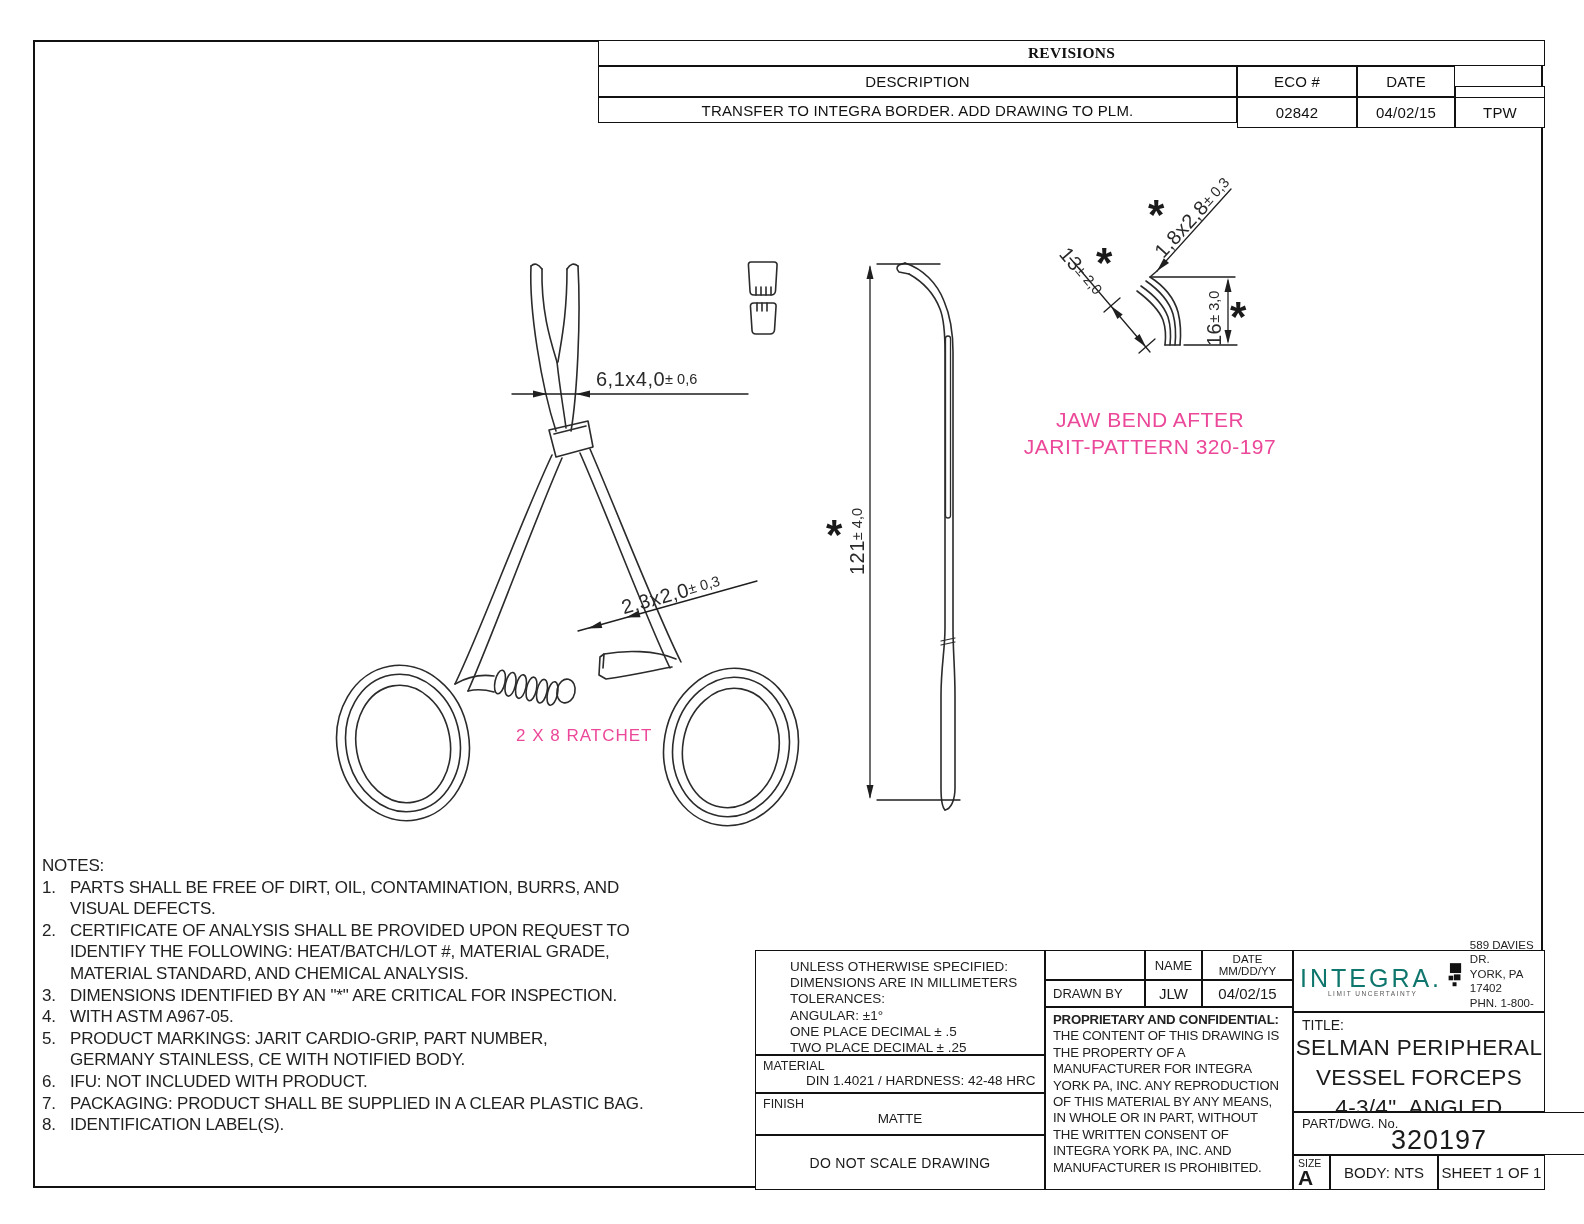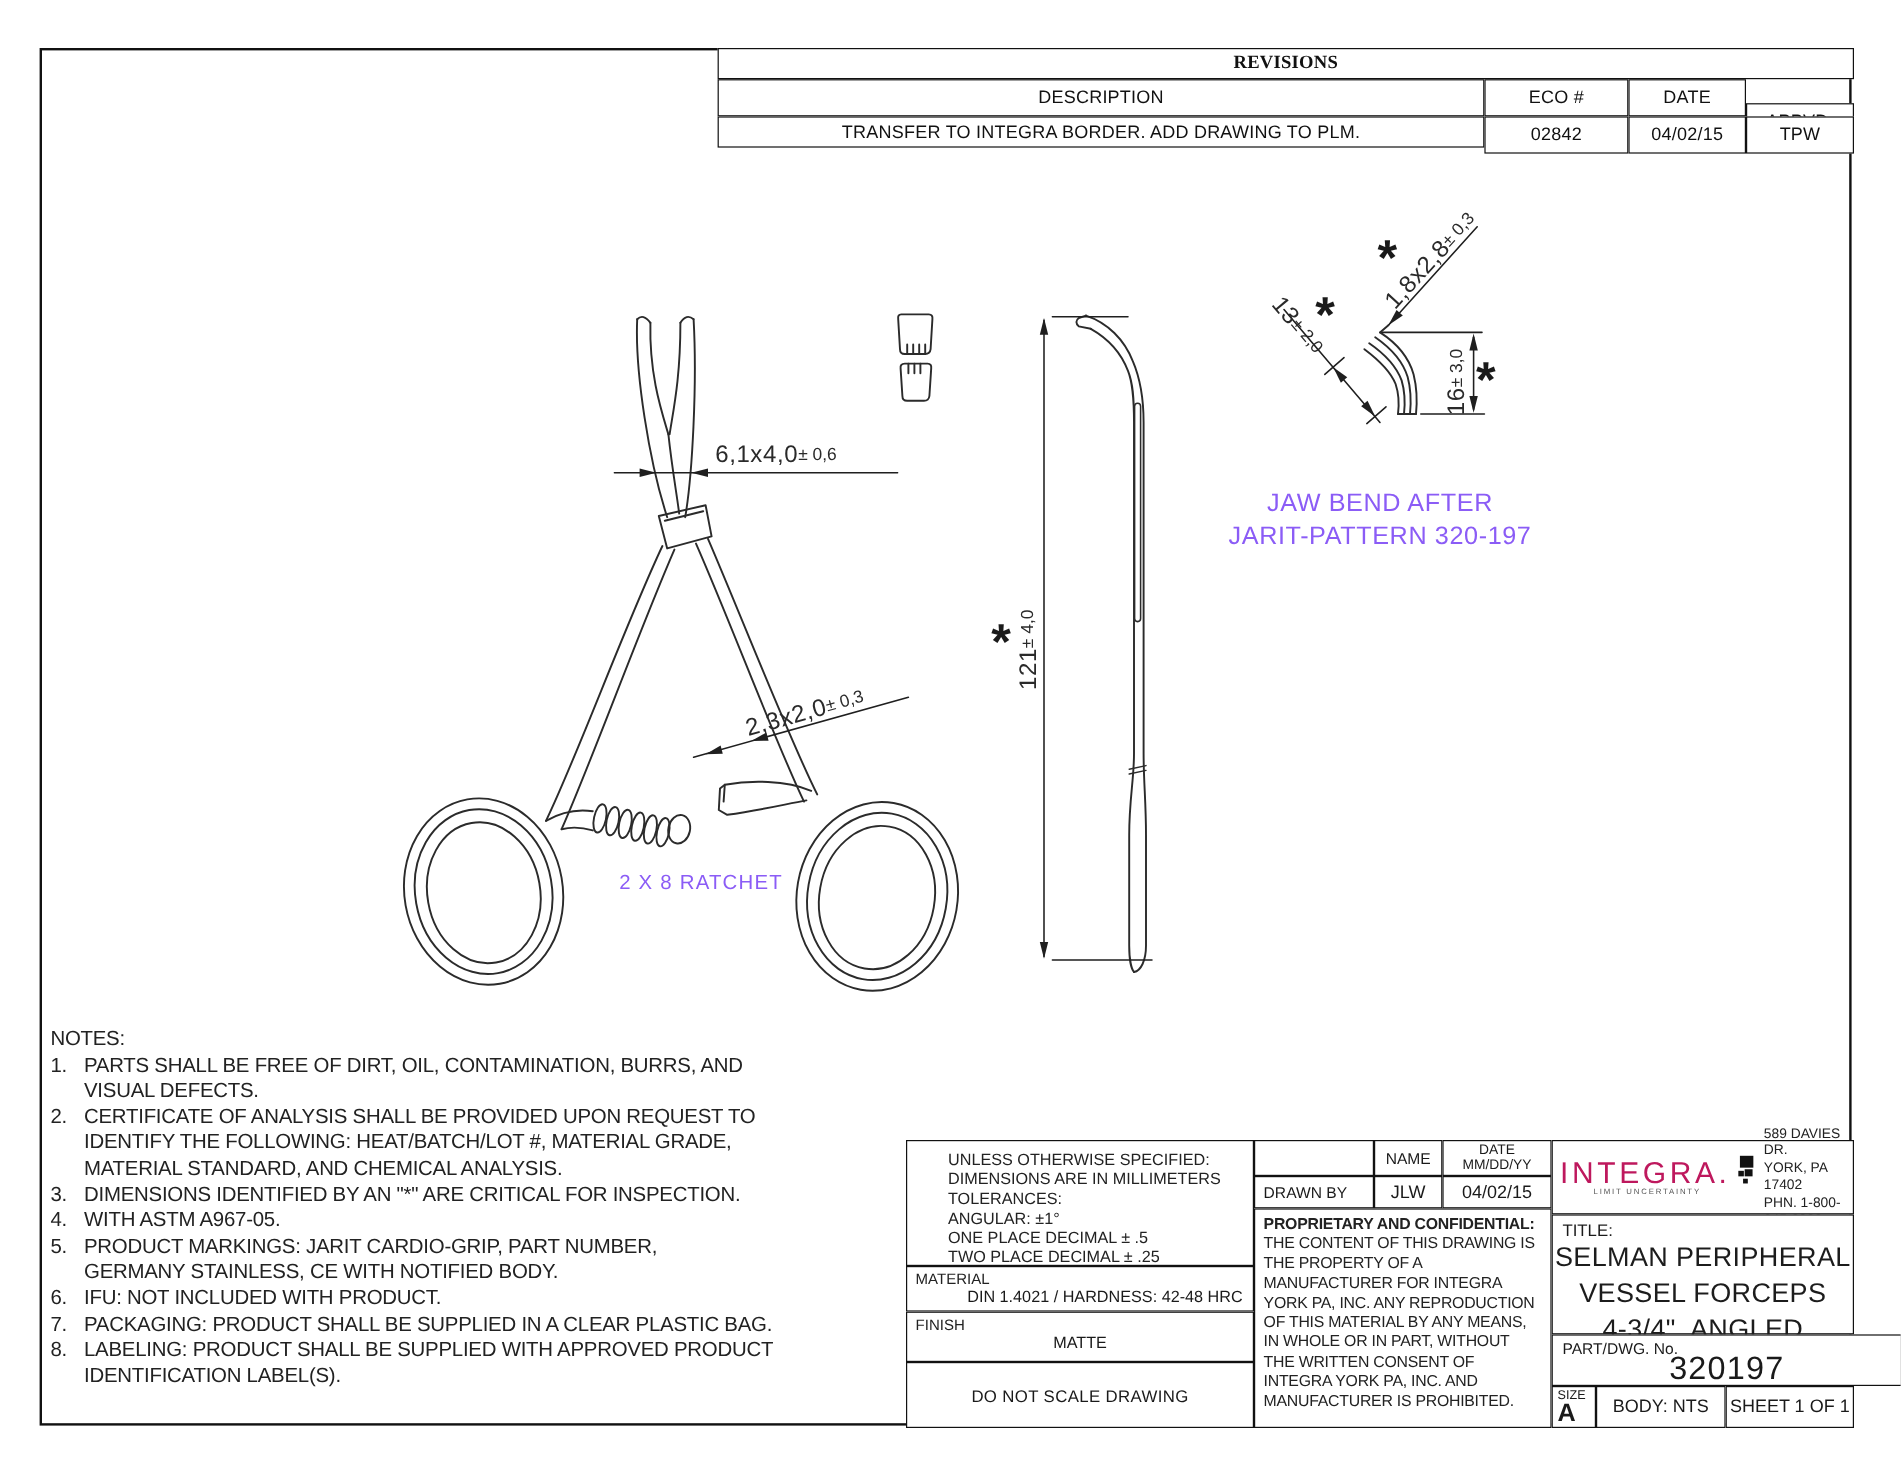--- a/index.html
+++ b/index.html
@@ -18,21 +18,21 @@
   .note .num{width:28px;flex:0 0 28px;}
   .note .txt{flex:1;}
   .tb-label{font-size:12.5px;color:#222;padding:3px 0 0 7px;}
   .tol{font-size:13.5px;line-height:16.2px;color:#222;padding:8px 0 0 34px;}
   .prop{font-size:13.2px;line-height:16.4px;color:#222;padding:4px 6px 0 7px;letter-spacing:-0.2px;}
   .ctr{display:flex;align-items:center;justify-content:center;text-align:center;}
   
   .dim{position:absolute;white-space:nowrap;color:#2a2a2a;font-size:20px;letter-spacing:.5px;transform-origin:0 0;}
   .dim .tol-sm{font-size:14.5px;position:relative;top:-2px;letter-spacing:0;}
   .ast{position:absolute;font-size:42px;font-weight:bold;color:#1a1a1a;line-height:1;}
-  .note-label{position:absolute;color:#8b5cf6;}
+  .note-label{position:absolute;color:#ec4899;}
   svg{position:absolute;left:0;top:0;}
 </style>
 </head>
 <body>
 
 <div id="sheet">
 
   <div class="abs" id="frame"></div>
 
   <svg width="1584" height="1224" viewBox="0 0 1584 1224">
@@ -248,21 +248,20 @@
     </div>
     <div class="note">
       <span class="num">7.</span>
       <span class="txt">
           <div>PACKAGING: PRODUCT SHALL BE SUPPLIED IN A CLEAR PLASTIC BAG.</div>
         </span>
     </div>
     <div class="note">
       <span class="num">8.</span>
       <span class="txt">
-          <div>LABELING: PRODUCT SHALL BE SUPPLIED WITH APPROVED PRODUCT</div>
           <div>IDENTIFICATION LABEL(S).</div>
         </span>
     </div>
   </div>
 
   <div>
 
     <div class="cell" style="left:755px;top:950px;width:290px;height:105px;">
       <div class="tol">
         <div>UNLESS OTHERWISE SPECIFIED:</div>
@@ -307,21 +306,21 @@
     <div class="cell" style="left:1045px;top:1007px;width:248px;height:183px;">
       <div class="prop">
         <b>PROPRIETARY AND CONFIDENTIAL:</b>
         <span>THE CONTENT OF THIS DRAWING IS THE PROPERTY OF A MANUFACTURER FOR INTEGRA YORK PA, INC. ANY REPRODUCTION OF THIS MATERIAL BY ANY MEANS, IN WHOLE OR IN PART, WITHOUT THE WRITTEN CONSENT OF INTEGRA YORK PA, INC. AND MANUFACTURER IS PROHIBITED.</span>
       </div>
     </div>
 
     <div class="cell" style="left:1293px;top:950px;width:252px;height:62px;">
       <div style="display:flex;align-items:center;height:100%;padding-left:6px;">
         <div style="text-align:left;">
-          <div style="font-size:25px;letter-spacing:3px;font-weight:500;color:#be185d;line-height:24px;">INTEGRA.</div>
+          <div style="font-size:25px;letter-spacing:3px;font-weight:500;color:#0f766e;line-height:24px;">INTEGRA.</div>
           <div style="font-size:6.5px;letter-spacing:1.5px;color:#555;padding-left:28px;">LIMIT UNCERTAINTY</div>
         </div>
         <svg width="30" height="42" viewBox="0 0 30 42" style="position:static;margin:0 6px 8px 2px;">
           <rect x="9" y="0" width="17" height="15" fill="#111"></rect>
           <rect x="15" y="17" width="10" height="9" fill="#111"></rect>
           <rect x="7" y="19" width="7" height="7" fill="#111"></rect>
           <rect x="13" y="29" width="6" height="6" fill="#111"></rect>
         </svg>
         <div style="font-size:11.5px;line-height:14.5px;color:#222;">
           <div>589 DAVIES DR.</div>

